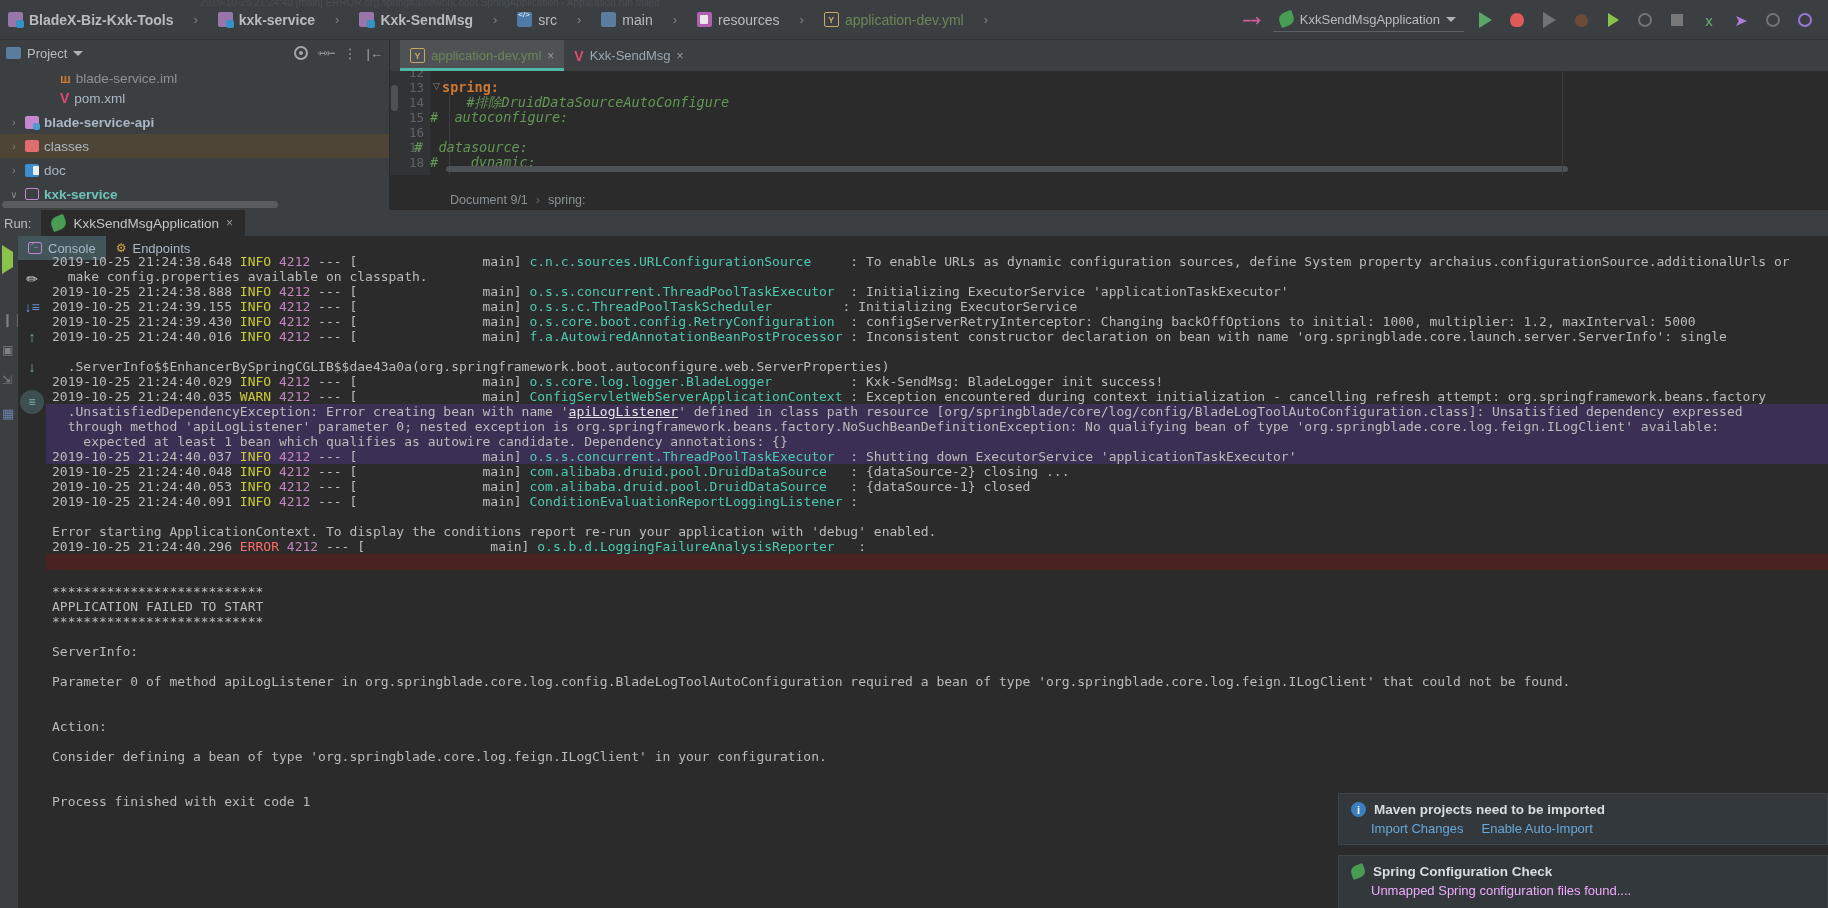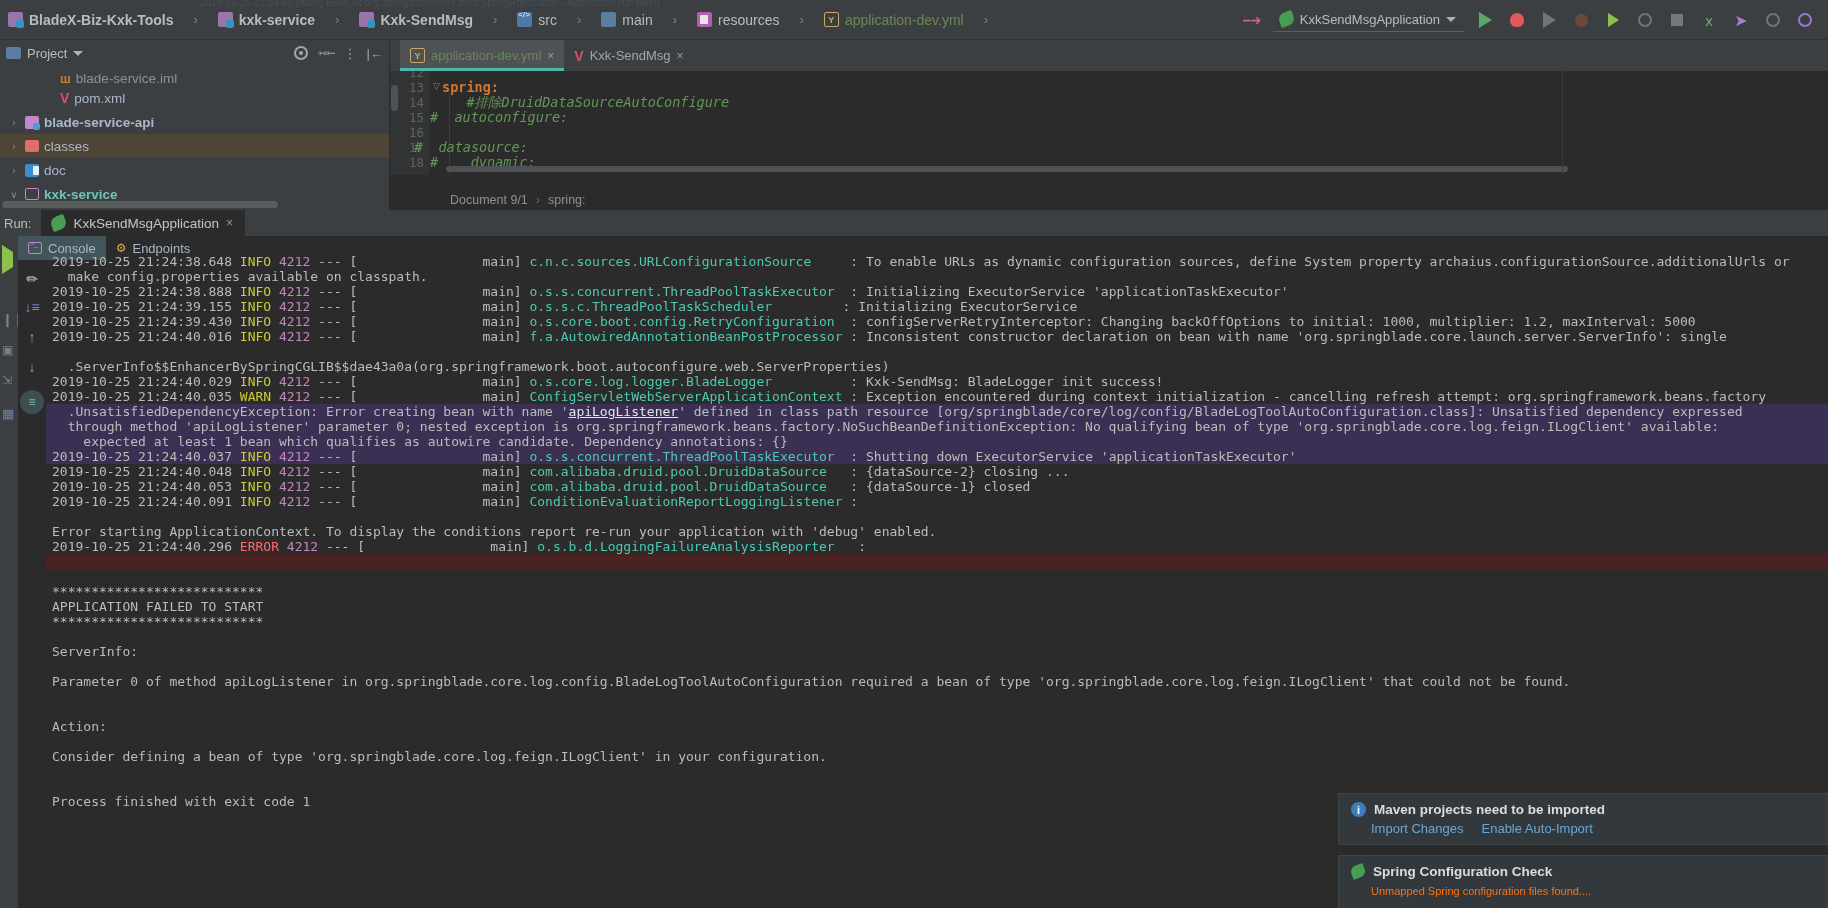--- a/index.html
+++ b/index.html
@@ -148,21 +148,21 @@
   .c-magenta{color:#c586c0;}
   .c-cyan{color:#4ec9b0;}
   .c-red{color:#ff6b68;}
   .c-link{color:#e5e5e5;text-decoration:underline;}
   .band-warn{position:absolute;left:46px;background:#3b3054;}
   .band-err{position:absolute;left:46px;background:#4a2222;}
 
   
   .notif{ position:absolute; right:0; width:490px; background:#32383c; border:1px solid #3e4548;}
   .notif .ntitle{ font-weight:bold; font-size:13.5px; color:#d8dde0; }
-  .notif .nbody{ font-size:11px; color:#f97316; }
+  .notif .nbody{ font-size:13px; color:#f0abfc; }
   .nlink{ color:#67a8d8; font-size:13px; }
   .nrow{display:flex;align-items:center;gap:8px;}
   .info-ico{width:15px;height:15px;border-radius:50%;background:#3b7fbf;color:#fff;font-size:11px;
             display:flex;align-items:center;justify-content:center;font-weight:bold;flex:none;}
   .leaf-sm{width:14px;height:13px;background:#499c54;border-radius:50% 10% 50% 10%;transform:rotate(-20deg);flex:none;}
 </style>
 </head>
 <body>
 
 <div class="app">

